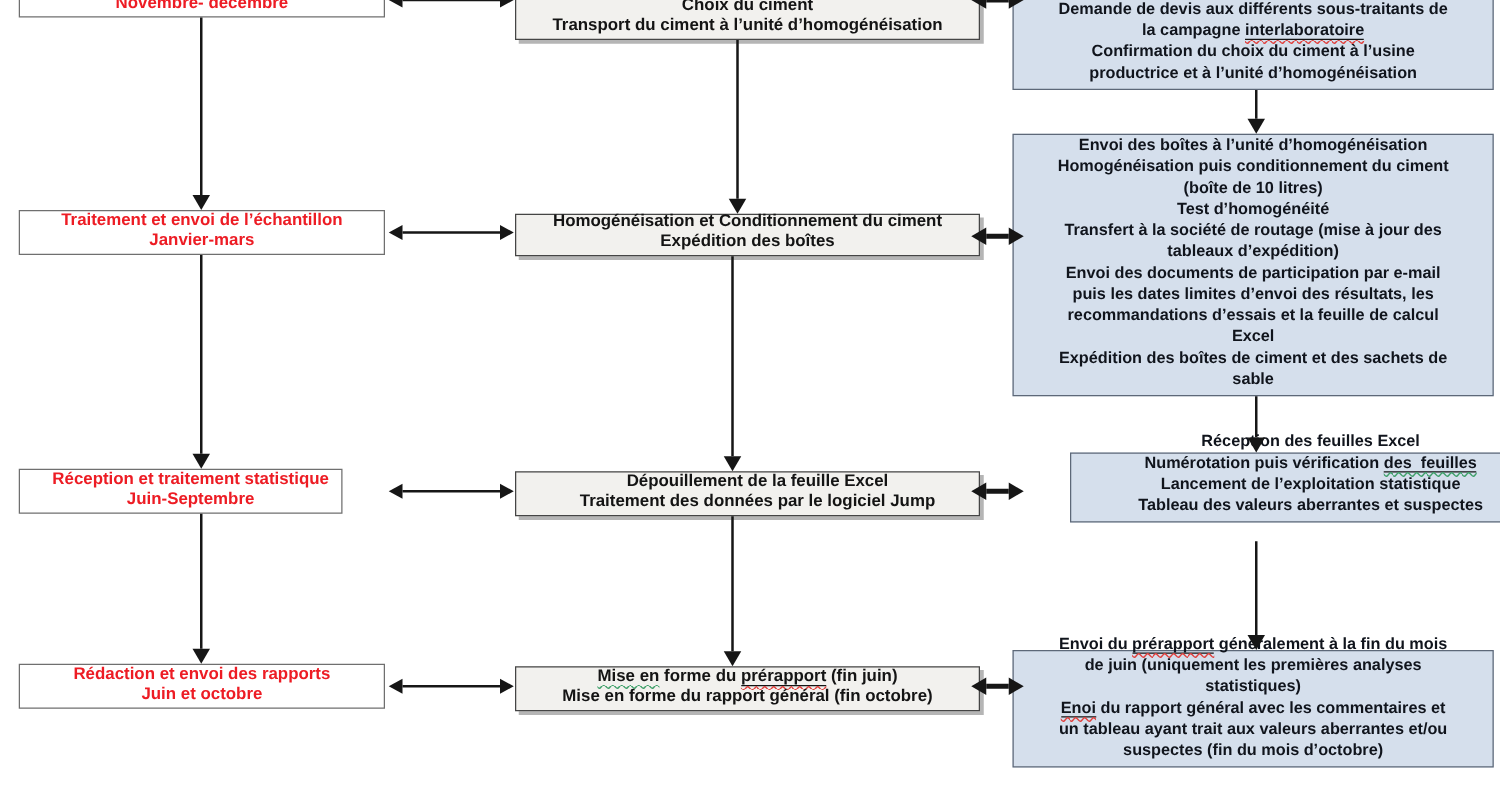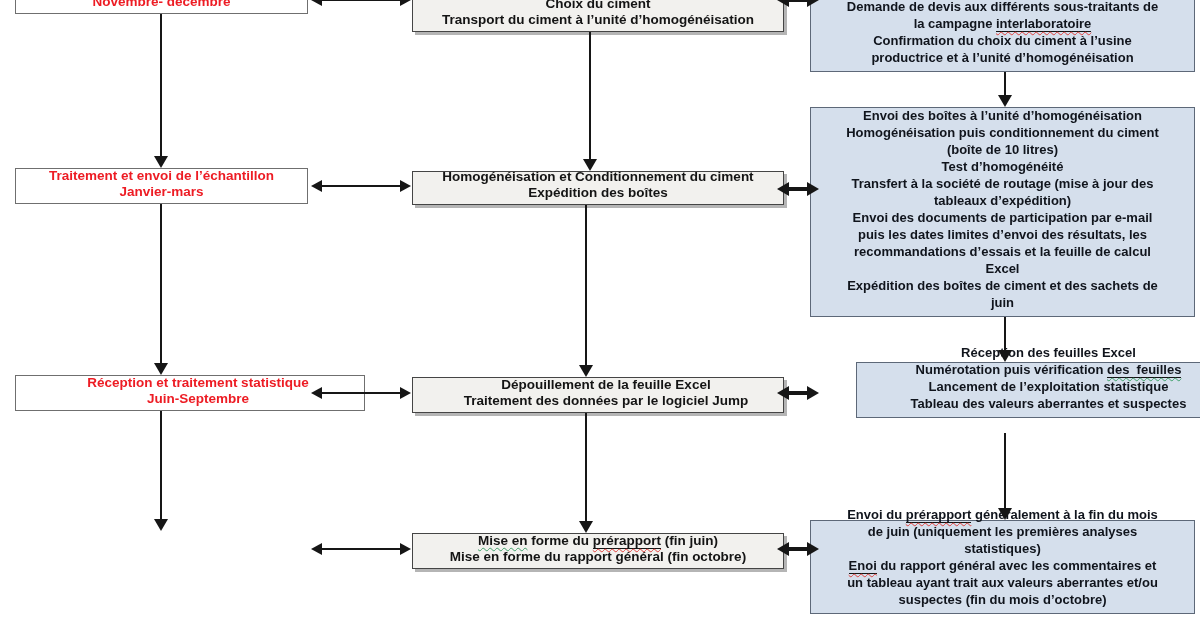--- a/index.html
+++ b/index.html
@@ -97,38 +97,42 @@
       <div class="line"><span>Homogénéisation puis conditionnement du ciment</span></div>
       <div class="line"><span>(boîte de 10 litres)</span></div>
       <div class="line"><span>Test d’homogénéité</span></div>
       <div class="line"><span>Transfert à la société de routage (mise à jour des</span></div>
       <div class="line"><span>tableaux d’expédition)</span></div>
       <div class="line"><span>Envoi des documents de participation par e-mail</span></div>
       <div class="line"><span>puis les dates limites d’envoi des résultats, les</span></div>
       <div class="line"><span>recommandations d’essais et la feuille de calcul</span></div>
       <div class="line"><span>Excel</span></div>
       <div class="line"><span>Expédition des boîtes de ciment et des sachets de</span></div>
-      <div class="line"><span>juin</span></div>
-    </div>
-
-  <div class="box phase" style="left:15px;  top:375px; width:350px; height:36px;padding-left:16px;">
+      <div class="line"><span>sable</span></div>
+    </div>
+
+  <div class="box phase" style="left:15px;  top:375px; width:259px; height:36px;padding-left:16px;">
       <div class="line"><span>Réception et traitement statistique</span></div>
       <div class="line"><span>Juin-Septembre</span></div>
     </div>
   <div class="box process" style="left:412px; top:377px; width:372px; height:36px;padding-left:16px;">
       <div class="line"><span>Dépouillement de la feuille Excel</span></div>
       <div class="line"><span>Traitement des données par le logiciel Jump</span></div>
     </div>
   <div class="box detail" style="left:856px; top:362px; width:385px; height:56px;">
       <div class="line"><span>Réception des feuilles Excel</span></div>
       <div class="line"><span>Numérotation puis vérification </span><span class="m-u-green">des  feuilles</span></div>
       <div class="line"><span>Lancement de l’exploitation statistique</span></div>
       <div class="line"><span>Tableau des valeurs aberrantes et suspectes</span></div>
     </div>
 
+  <div class="box phase" style="left:15px;  top:531px; width:293px; height:36px;">
+      <div class="line"><span>Rédaction et envoi des rapports</span></div>
+      <div class="line"><span>Juin et octobre</span></div>
+    </div>
   <div class="box process" style="left:412px; top:533px; width:372px; height:36px;">
       <div class="line"><span class="m-green-wavy">Mise en</span><span> forme du </span><span class="m-u-red">prérapport</span><span> (fin juin)</span></div>
       <div class="line"><span>Mise en forme du rapport général (fin octobre)</span></div>
     </div>
   <div class="box detail" style="left:810px; top:520px; width:385px; height:94px;">
       <div class="line"><span>Envoi du </span><span class="m-u-red">prérapport</span><span> généralement à la fin du mois</span></div>
       <div class="line"><span>de juin (uniquement les premières analyses</span></div>
       <div class="line"><span>statistiques)</span></div>
       <div class="line"><span class="m-u-red">Enoi</span><span> du rapport général avec les commentaires et</span></div>
       <div class="line"><span>un tableau ayant trait aux valeurs aberrantes et/ou</span></div>

